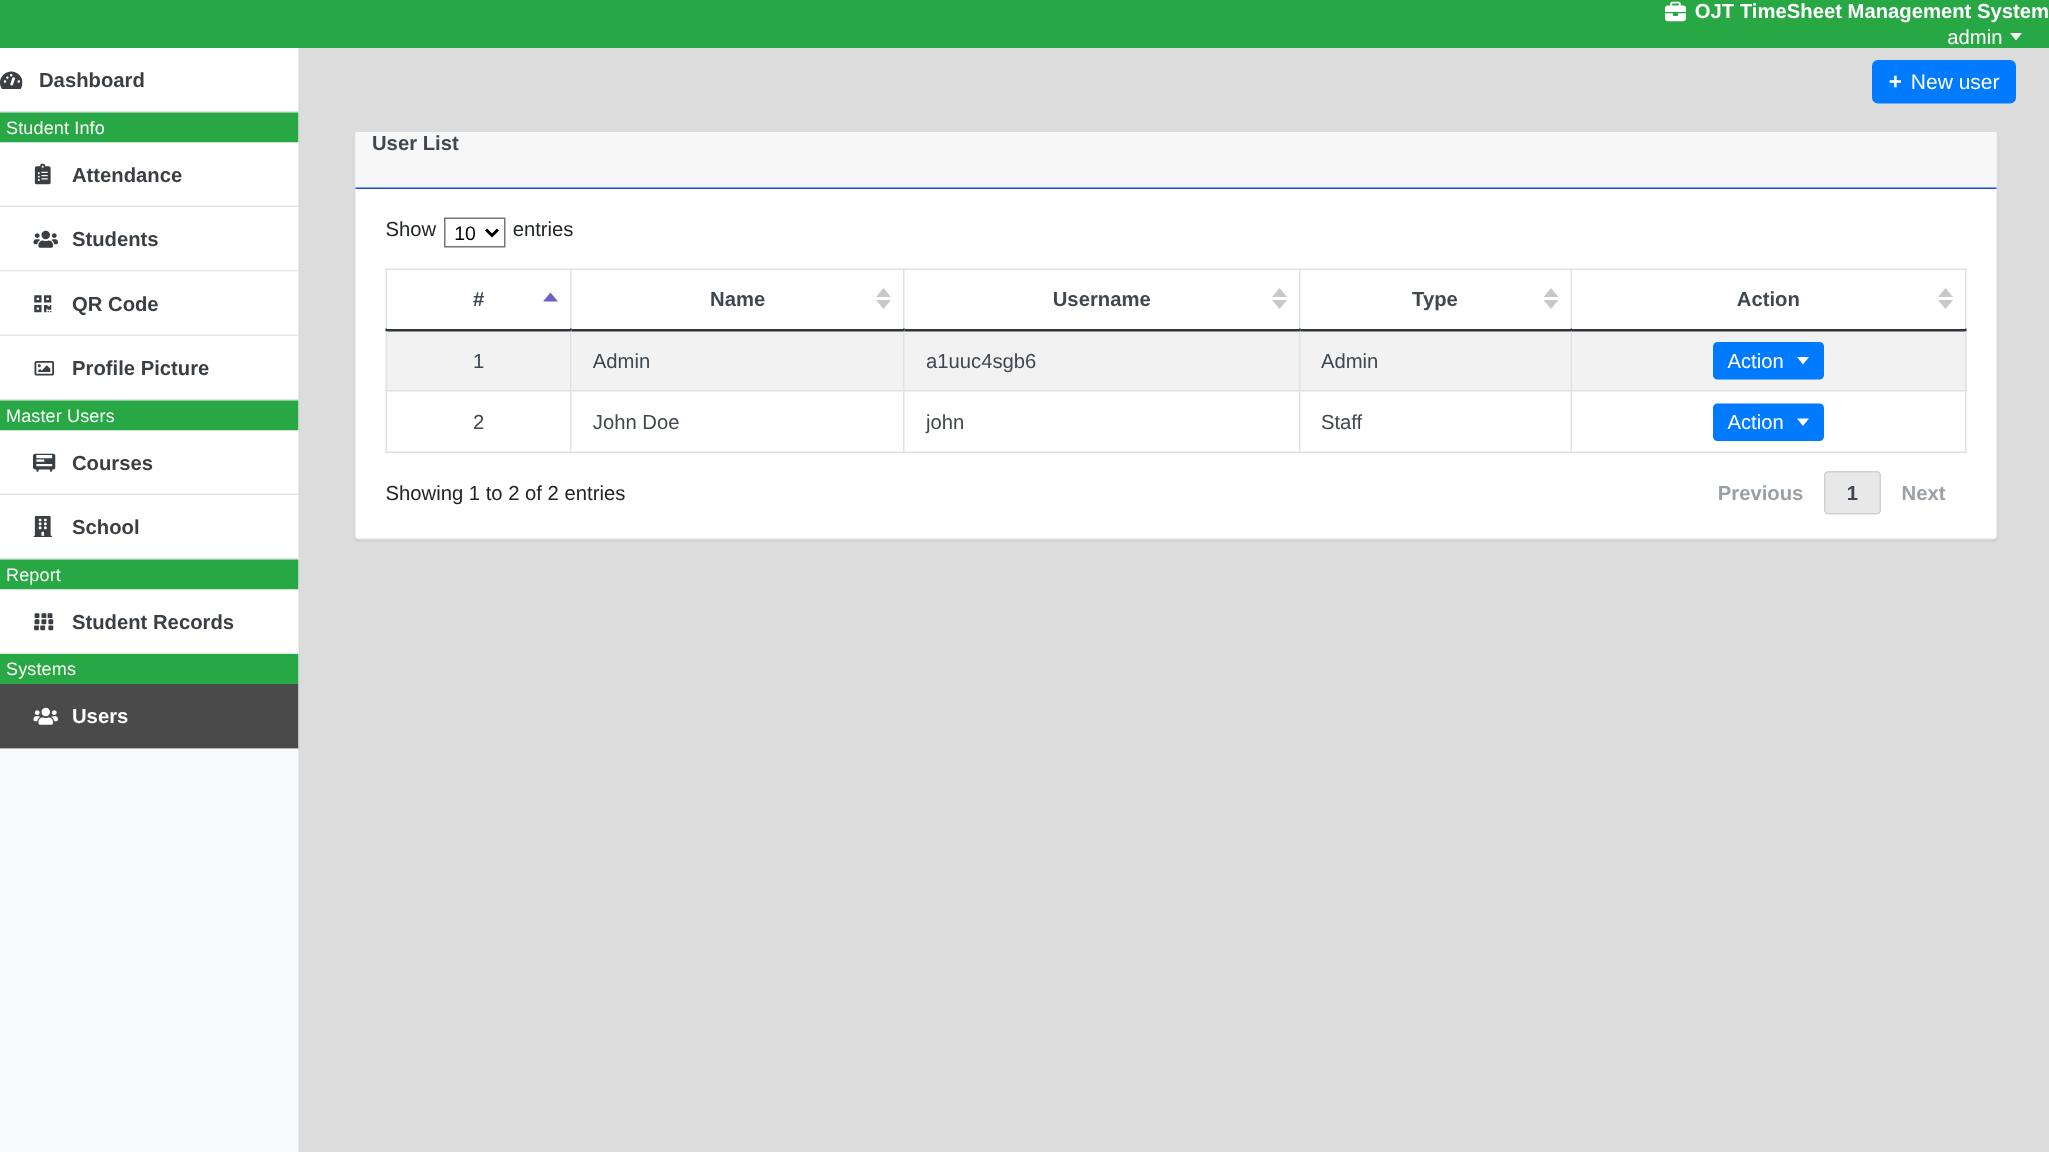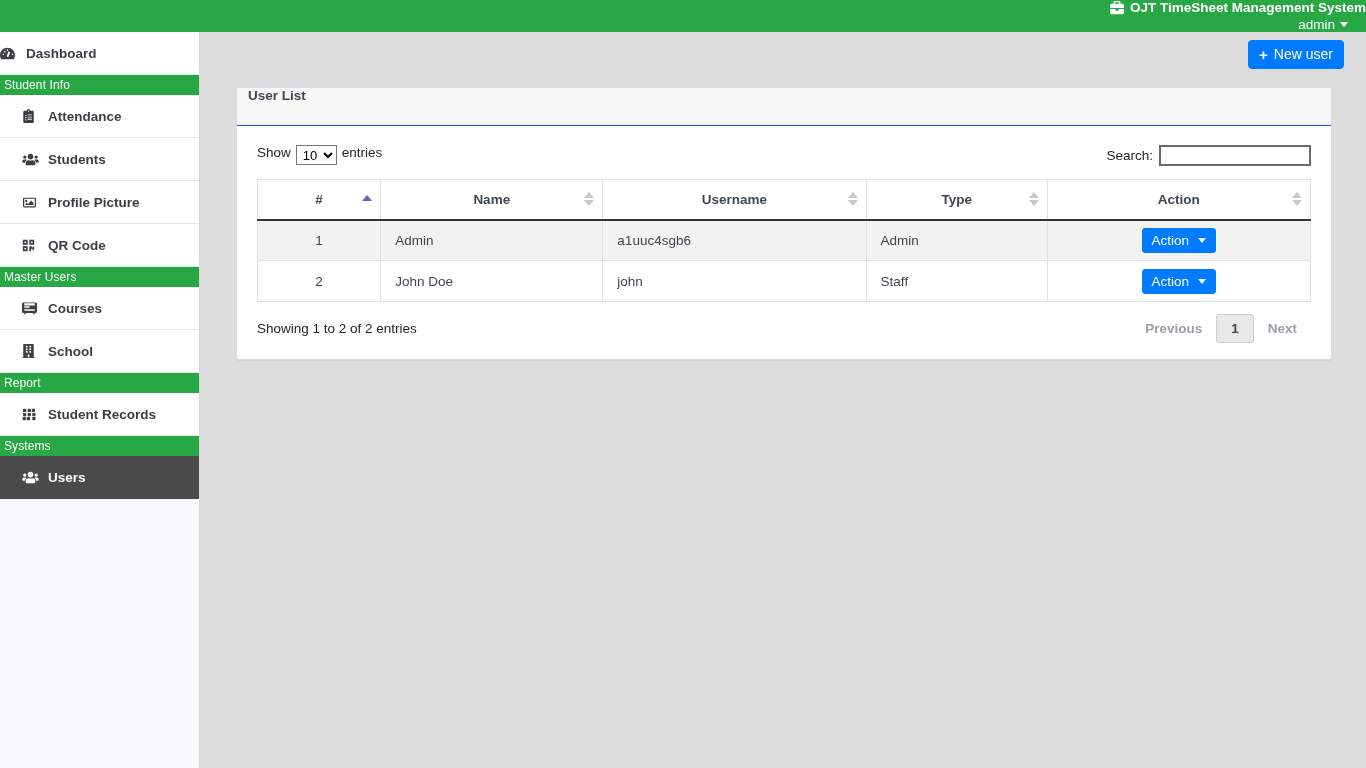--- a/index.html
+++ b/index.html
@@ -292,34 +292,34 @@
     <span class="ic">
       <svg width="17" height="13" viewBox="0 0 640 512" fill="#3a3f44">
         <path d="M96 224c35.3 0 64-28.7 64-64s-28.7-64-64-64-64 28.7-64 64 28.7 64 64 64zm448 0c35.3 0 64-28.7 64-64s-28.7-64-64-64-64 28.7-64 64 28.7 64 64 64zm32 32h-64c-17.6 0-33.5 7.1-45.1 18.6 40.3 22.1 68.9 62 75.1 109.4h66c17.7 0 32-14.3 32-32v-32c0-35.3-28.7-64-64-64zm-256 0c61.9 0 112-50.1 112-112S381.9 32 320 32 208 82.1 208 144s50.1 112 112 112zm76.8 32h-8.3c-20.8 10-43.9 16-68.5 16s-47.6-6-68.5-16h-8.3C179.6 288 128 339.6 128 403.2V432c0 26.5 21.5 48 48 48h288c26.5 0 48-21.5 48-48v-28.8c0-63.6-51.6-115.2-115.2-115.2zm-223.7-13.4C161.5 263.1 145.6 256 128 256H64c-35.3 0-64 28.7-64 64v32c0 17.7 14.3 32 32 32h65.9c6.3-47.4 34.9-87.3 75.2-109.4z"></path>
       </svg>
     </span>
     <span>Students</span>
   </div>
 
   <div class="nav-link indent">
     <span class="ic">
+      <svg width="13" height="13" viewBox="0 0 448 512" fill="#3a3f44">
+        <path d="M0 224h192V32H0v192zM64 96h64v64H64V96zm192-64v192h192V32H256zm128 128h-64V96h64v64zM0 480h192V288H0v192zm64-128h64v64H64v-64zm352-64h32v128h-96v-32h-32v96h-64V288h96v32h64v-32zm0 160h32v32h-32v-32zm-64 0h32v32h-32v-32z"></path>
+      </svg>
+    </span>
+    <span>QR Code</span>
+  </div>
+
+  <div class="nav-link indent">
+    <span class="ic">
       <svg width="15" height="13" viewBox="0 0 512 512" fill="#3a3f44">
         <path d="M464 64H48C21.5 64 0 85.5 0 112v288c0 26.5 21.5 48 48 48h416c26.5 0 48-21.5 48-48V112c0-26.5-21.5-48-48-48zm-6 336H54a6 6 0 0 1-6-6V118a6 6 0 0 1 6-6h404a6 6 0 0 1 6 6v276a6 6 0 0 1-6 6zM128 152c-22.1 0-40 17.9-40 40s17.9 40 40 40 40-17.9 40-40-17.9-40-40-40zM96 352h320v-80l-87.5-87.5c-4.7-4.7-12.3-4.7-17 0L192 320l-39.5-39.5c-4.7-4.7-12.3-4.7-17 0L96 320v32z"></path>
       </svg>
     </span>
     <span>Profile Picture</span>
-  </div>
-
-  <div class="nav-link indent">
-    <span class="ic">
-      <svg width="13" height="13" viewBox="0 0 448 512" fill="#3a3f44">
-        <path d="M0 224h192V32H0v192zM64 96h64v64H64V96zm192-64v192h192V32H256zm128 128h-64V96h64v64zM0 480h192V288H0v192zm64-128h64v64H64v-64zm352-64h32v128h-96v-32h-32v96h-64V288h96v32h64v-32zm0 160h32v32h-32v-32zm-64 0h32v32h-32v-32z"></path>
-      </svg>
-    </span>
-    <span>QR Code</span>
   </div>
 
   <div class="nav-header">
     <span>Master Users</span>
   </div>
 
   <div class="nav-link indent">
     <span class="ic">
       <svg width="15" height="13" viewBox="0 0 640 512" fill="#3a3f44">
         <path d="M96 32h448v96H96V32zm0 128h224v64H96v-64zM64 0C28.7 0 0 28.7 0 64v320c0 35.3 28.7 64 64 64h32v32c0 17.7 14.3 32 32 32s32-14.3 32-32v-32h320v32c0 17.7 14.3 32 32 32s32-14.3 32-32v-32h32c35.3 0 64-28.7 64-64V64c0-35.3-28.7-64-64-64H64zm32 288h448v64H96v-64z"></path>
@@ -382,24 +382,20 @@
 
     <div class="card-body">
 
       <div class="dt-top">
         <div class="dt-length">
           <span>Show</span>
           <select>
             <option>10</option>
           </select>
           <span>entries</span>
-        </div>
-        <div class="dt-filter">
-          <label>Search:</label>
-          <input type="text" placeholder="" value="" style="">
         </div>
       </div>
 
       <table class="dt">
         <colgroup>
           <col style="width:11.7%">
             <col style="width:21.1%">
             <col style="width:25.0%">
             <col style="width:17.2%">
             <col style="width:25.0%">

